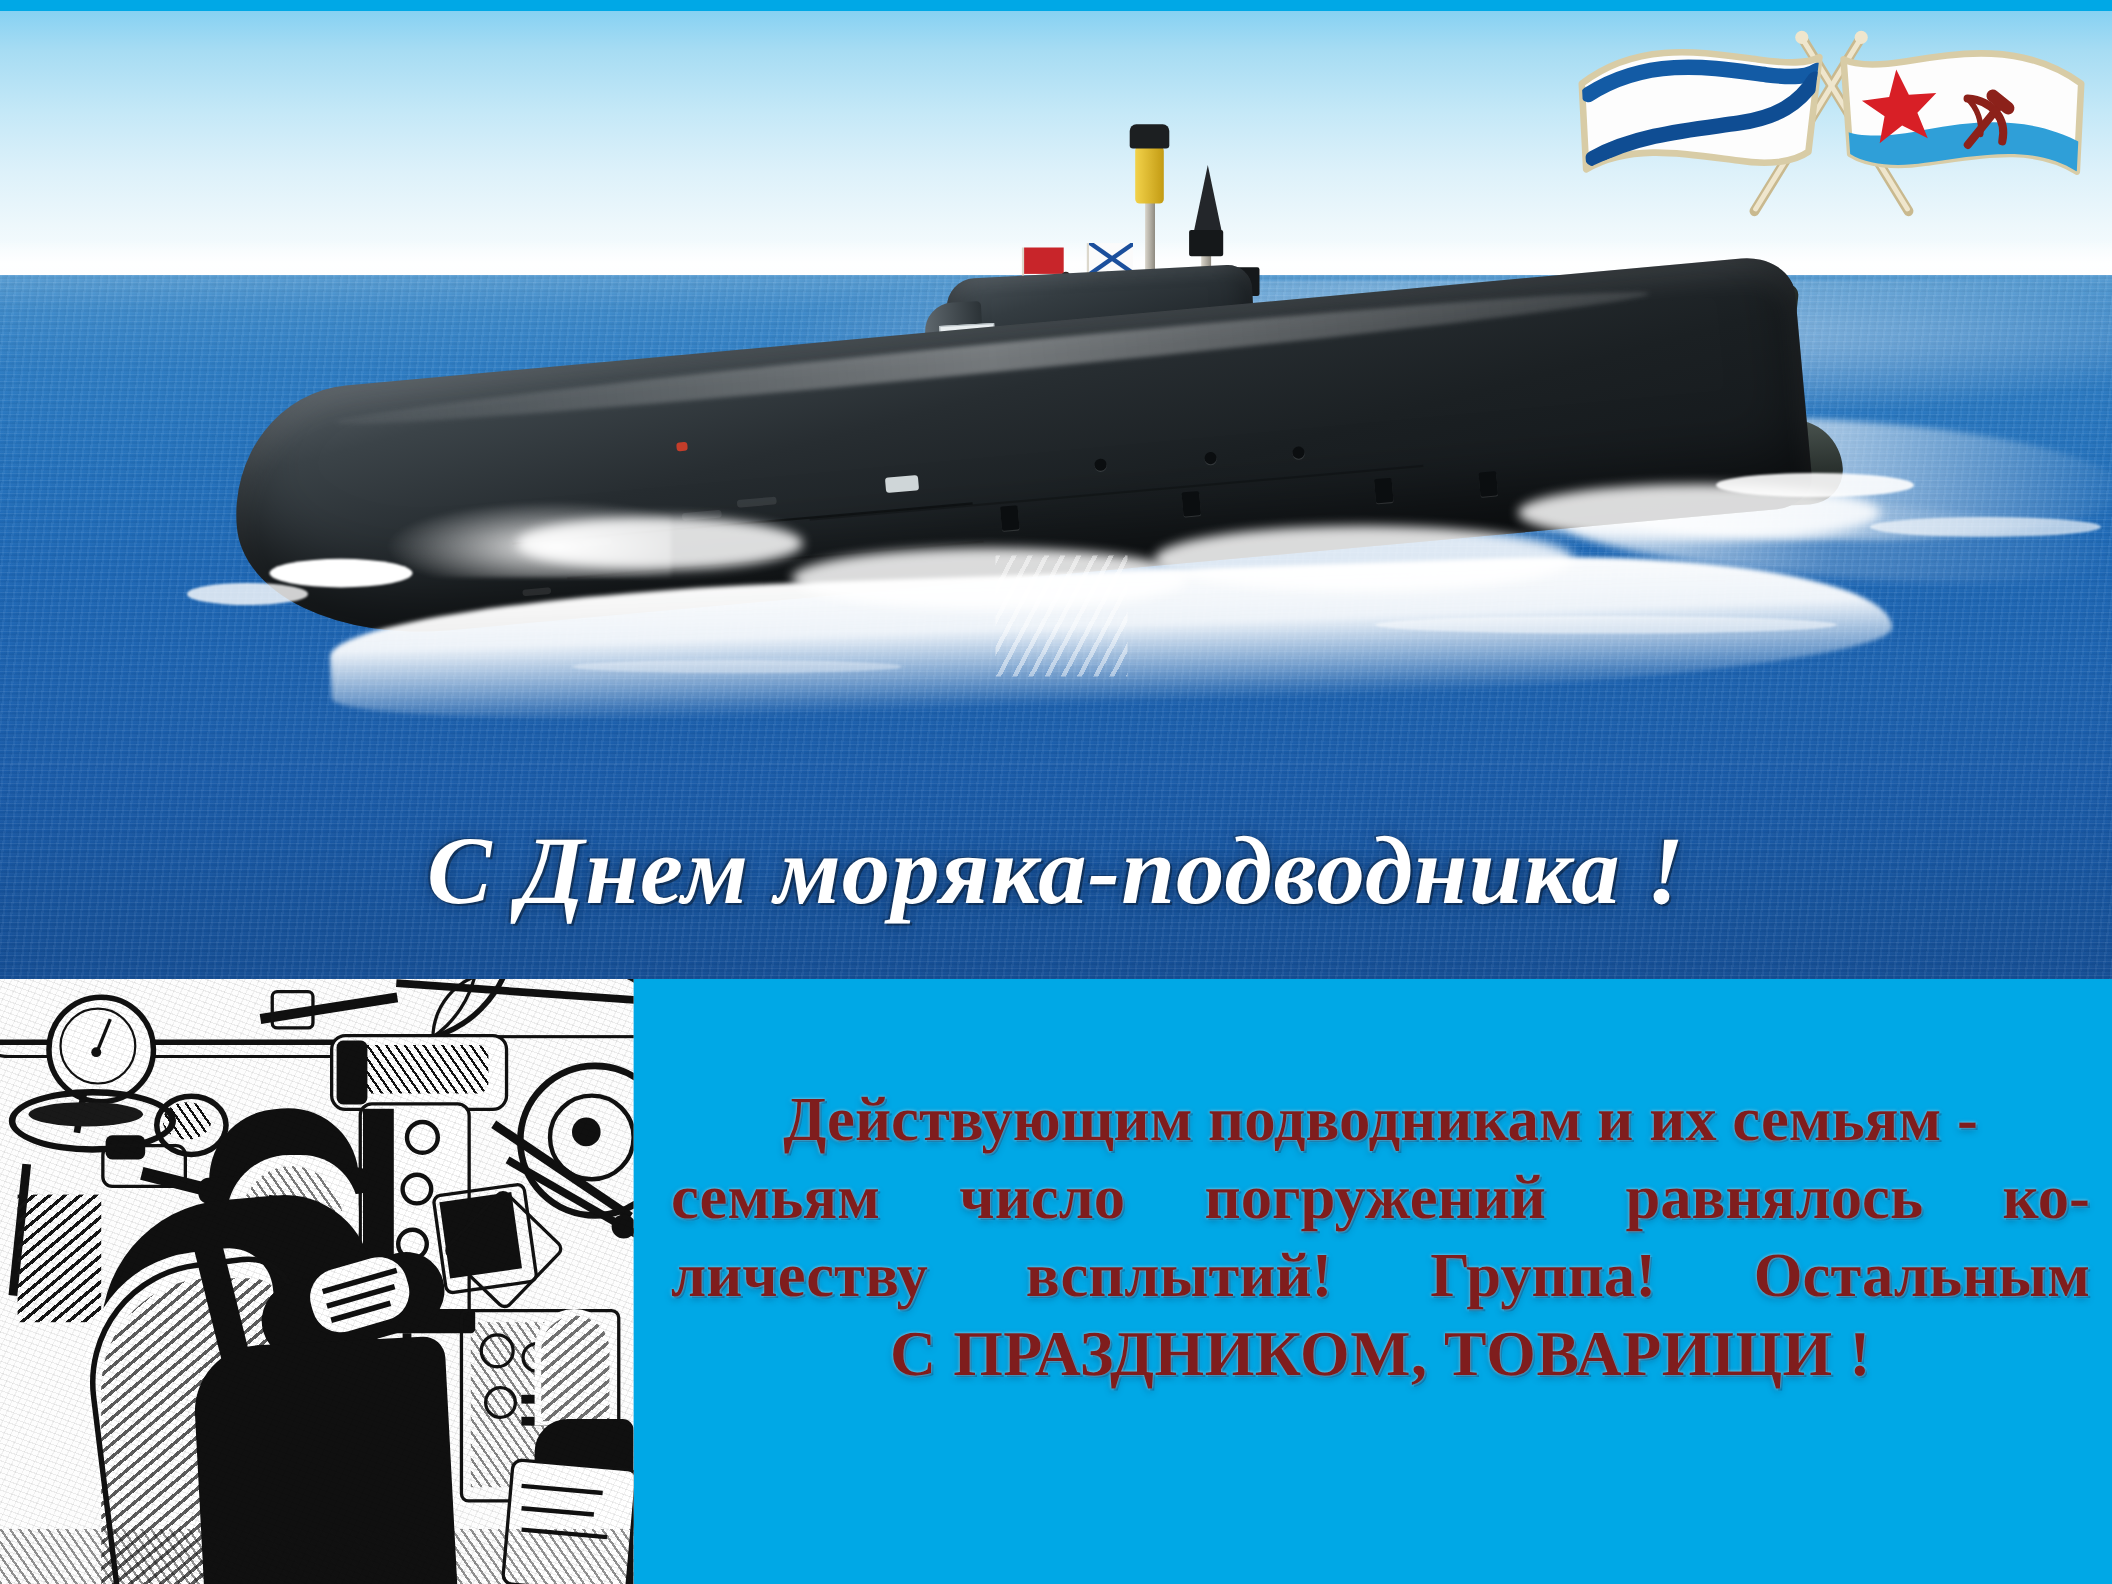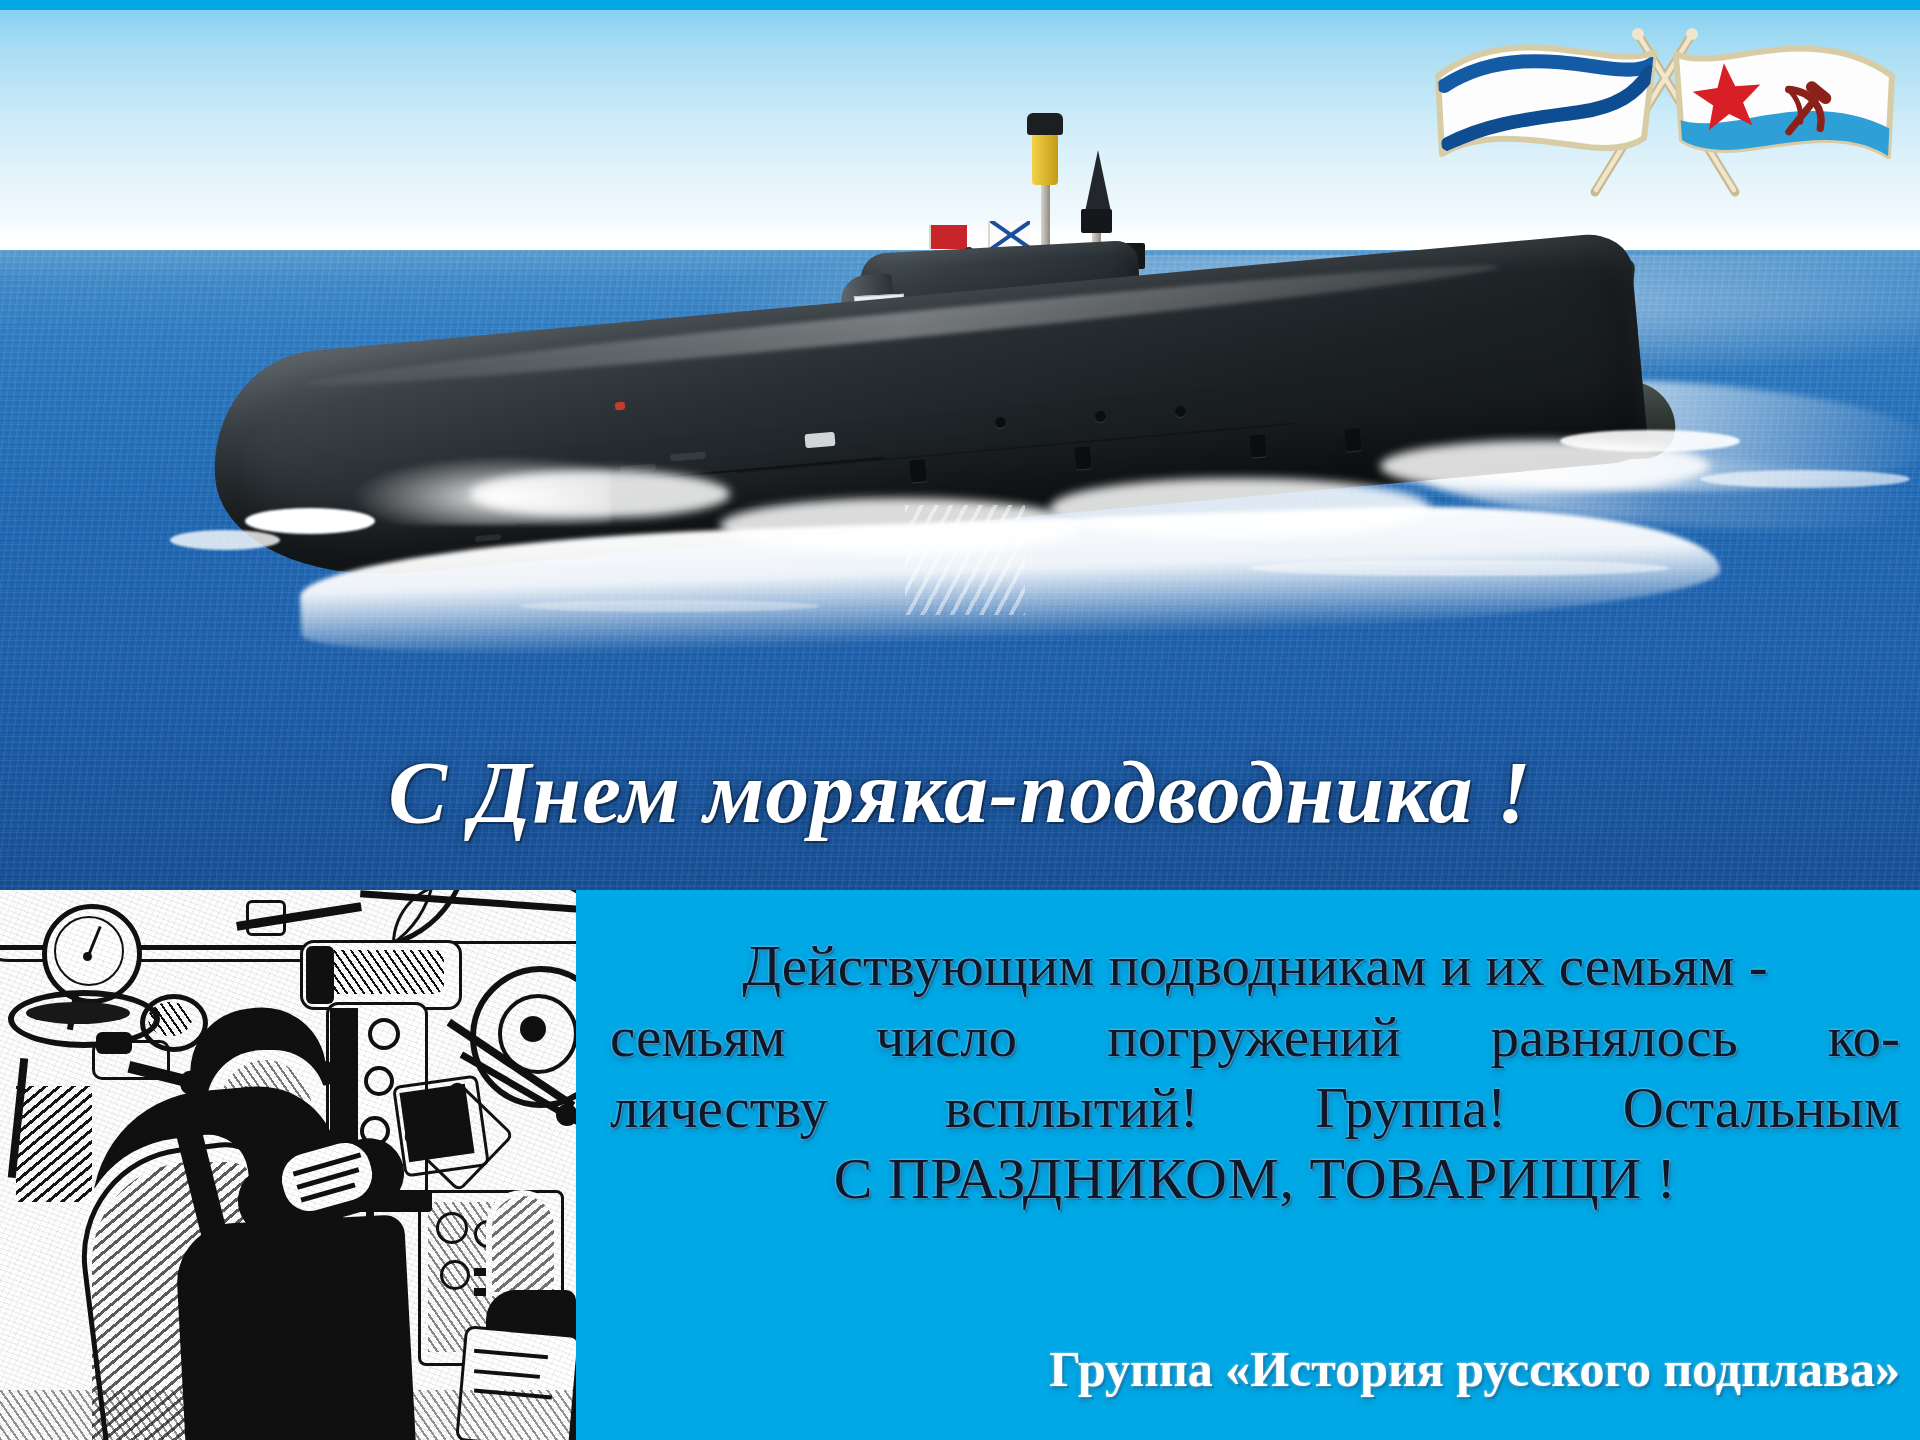--- a/index.html
+++ b/index.html
@@ -280,27 +280,27 @@
   }
   .grain{
     position:absolute;left:0;top:0;width:576px;height:550px;
     background:repeating-linear-gradient(20deg,rgba(0,0,0,.07) 0 1px,transparent 1px 5px),
                repeating-linear-gradient(-65deg,rgba(0,0,0,.05) 0 1px,transparent 1px 6px);
     pointer-events:none;
   }
 
   
   .msg{
-    position:absolute;left:610px;top:930px;width:1290px;
+    position:absolute;left:610px;top:982px;width:1290px;
     z-index:35;
     font-family:"Liberation Serif",serif;
-    font-weight:400;
+    font-weight:700;
     font-size:57px;
     line-height:71px;
-    color:#0f172a;
+    color:#7f1d1d;
     text-shadow:
       0 0 3px rgba(255,255,255,.65),
       2px 2px 0 rgba(0,90,140,.55),
       0 3px 7px rgba(0,70,115,.45);
   }
   .msg-line{display:block;white-space:nowrap;}
   .msg-line.j{text-align:justify;text-align-last:justify;white-space:normal;}
   .msg-line.c{text-align:center;}
   .msg-line.caps{
     font-size:58px;letter-spacing:.5px;
@@ -559,15 +559,14 @@
     <div class="grain"></div>
   </div>
 
   <div class="msg">
     <span class="msg-line c">Действующим подводникам и их семьям -</span>
     <span class="msg-line j">семьям  число  погружений  равнялось  ко-</span>
     <span class="msg-line j">личеству  всплытий!  Группа!  Остальным</span>
     <span class="msg-line c caps">С ПРАЗДНИКОМ, ТОВАРИЩИ !</span>
   </div>
 
-  <div class="signature">Группа «История русского подплава»</div>
 
 </div>
 
 </body></html>

